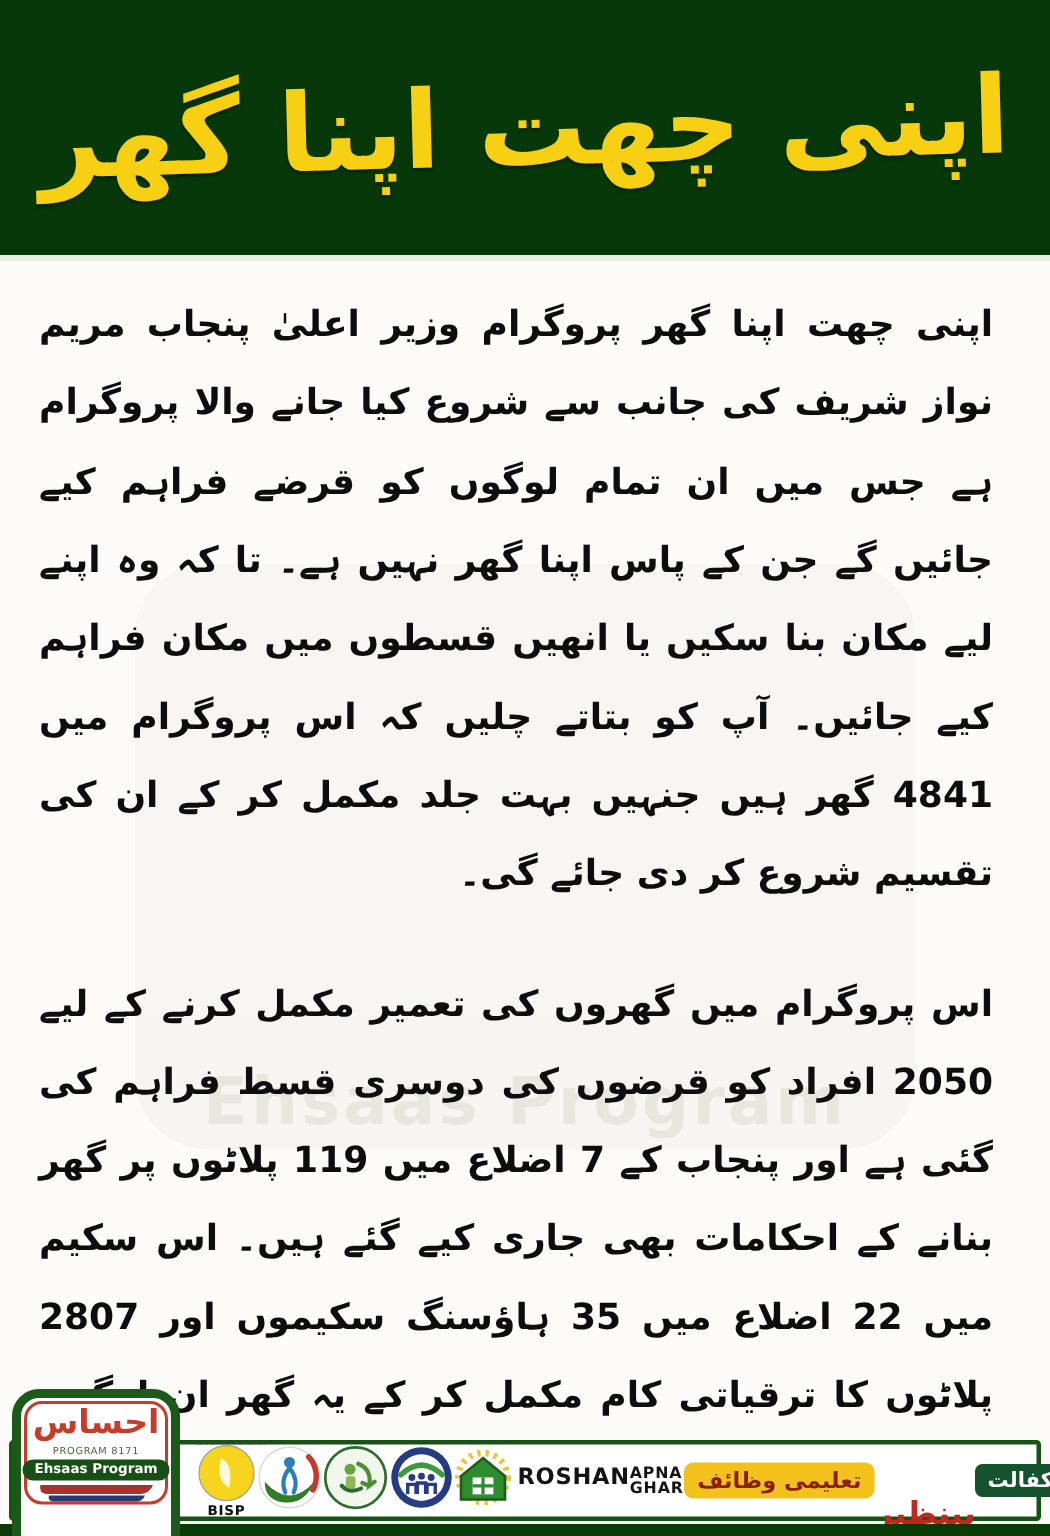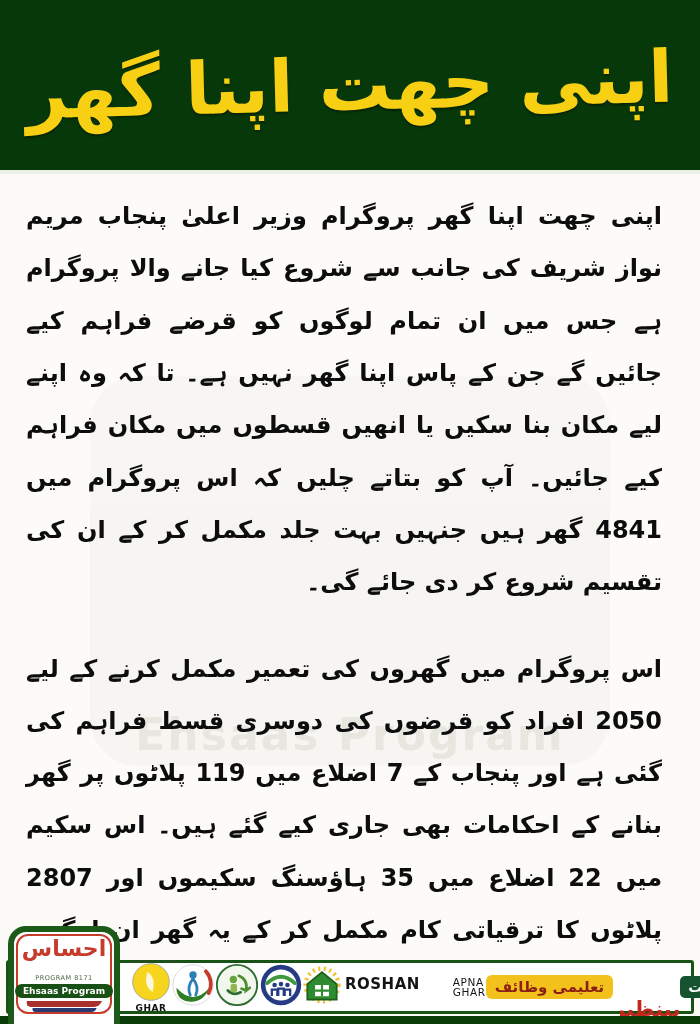--- a/index.html
+++ b/index.html
@@ -56,41 +56,41 @@
   .ehsaas-logo{
     position:absolute;left:8px;top:926px;width:112px;height:118px;z-index:3;
     background:#ffffff;border:6px solid #1b5a18;border-radius:18px;
     box-sizing:border-box;overflow:hidden;text-align:right;
   }
   .ehsaas-inner{
     margin:2px;border:2px solid #c63b2a;border-radius:12px;
     display:flex;flex-direction:column;align-items:center;padding:2px 0 0;
   }
   .ehsaas-urdu{color:#c63b2a;font-size:22px;font-weight:bold;line-height:1;direction:rtl;}
-  .ehsaas-progline{font-size:6.5px;color:#48663f;letter-spacing:.5px;margin-top:14px;}
+  .ehsaas-progline{font-size:6.5px;color:#48663f;letter-spacing:.5px;margin-top:3px;}
   .ehsaas-pill{
     background:#174f15;color:#fff;font-size:9px;font-weight:bold;
     padding:2px 8px;border-radius:9px;margin-top:2px;white-space:nowrap;
   }
   .ehsaas-swoosh{width:82%;height:6px;background:#a8322b;border-radius:0 0 10px 10px;
     transform:skewX(-18deg);margin-top:3px;}
   .ehsaas-swoosh2{width:70%;height:4px;background:#273a74;border-radius:0 0 8px 8px;
     transform:skewX(-18deg);margin-top:1px;}
   
   .logo-item{display:flex;flex-direction:column;align-items:center;justify-content:center;}
   .bisp-wrap{position:relative;width:48px;}
   .bisp-ring-text{
     position:absolute;top:-2px;left:0;width:48px;height:8px;overflow:hidden;
     font-size:3.5px;color:#444;text-align:center;white-space:nowrap;opacity:.7;
   }
   .bisp-label{font-size:9px;font-weight:bold;color:#111;margin-top:-3px;letter-spacing:.5px;}
   .roshan{display:flex;align-items:center;gap:4px;}
   .roshan-text{display:flex;flex-direction:row;line-height:1;}
   .roshan-line1{font-size:15px;font-weight:bold;color:#141414;letter-spacing:.5px;}
-  .roshan-line2{font-size:10.5px;font-weight:normal;color:#141414;letter-spacing:.6px;margin-left:33px;}
+  .roshan-line2{font-size:10.5px;font-weight:bold;color:#141414;letter-spacing:.6px;}
   .badge-taleemi{
     background:#f2c11c;color:#8c1f13;font-weight:bold;font-size:15px;
     padding:3px 9px;border-radius:6px;direction:rtl;white-space:nowrap;
   }
   .benazir-label{color:#c1271d;font-weight:bold;font-size:21px;direction:rtl;white-space:nowrap;margin-top:43px;}
   .badge-kafalat{
     background:#14532d;color:#ffffff;font-weight:bold;font-size:14px;
     padding:3px 8px;border-radius:5px;direction:rtl;white-space:nowrap;
   }
 </style>
@@ -115,21 +115,21 @@
 
     <div class="logo-item bisp-wrap">
       <div class="bisp-ring-text">BENAZIR INCOME SUPPORT PROGRAMME</div>
       <span>
         <svg width="40" height="40" viewBox="0 0 48 48">
           <circle cx="24" cy="24" r="22" fill="#f7d51f" stroke="#9aa39a" stroke-width="1"></circle>
           <path d="M24 2 a22 22 0 0 0 0 44 a16 16 0 0 1 0 -44 z" fill="#2f7d25"></path>
           <path d="M20 12 q10 6 6 24 q-12 -8 -6 -24 z" fill="#ffffff" opacity=".85"></path>
         </svg>
       </span>
-      <div class="bisp-label">GHAR</div>
+      <div class="bisp-label">BISP</div>
     </div>
 
     <div class="logo-item">
       <span>
         <svg width="44" height="44" viewBox="0 0 48 48">
           <circle cx="24" cy="24" r="22" fill="#ffffff" stroke="#d8d8d8" stroke-width="1"></circle>
           <path d="M6 27 q18 20 36 0 q-7 17 -23 15 q-13 -2 -13 -15 z" fill="#2f7d25"></path>
           <path d="M38 9 a21 21 0 0 1 3 24" stroke="#c23b2b" stroke-width="4" fill="none" stroke-linecap="round"></path>
           <circle cx="24" cy="13" r="4" fill="#2b7fb8"></circle>
           <path d="M24 17 q-7 9 -3 18 M24 17 q7 9 3 18" stroke="#2b7fb8" stroke-width="3" fill="none" stroke-linecap="round"></path>

